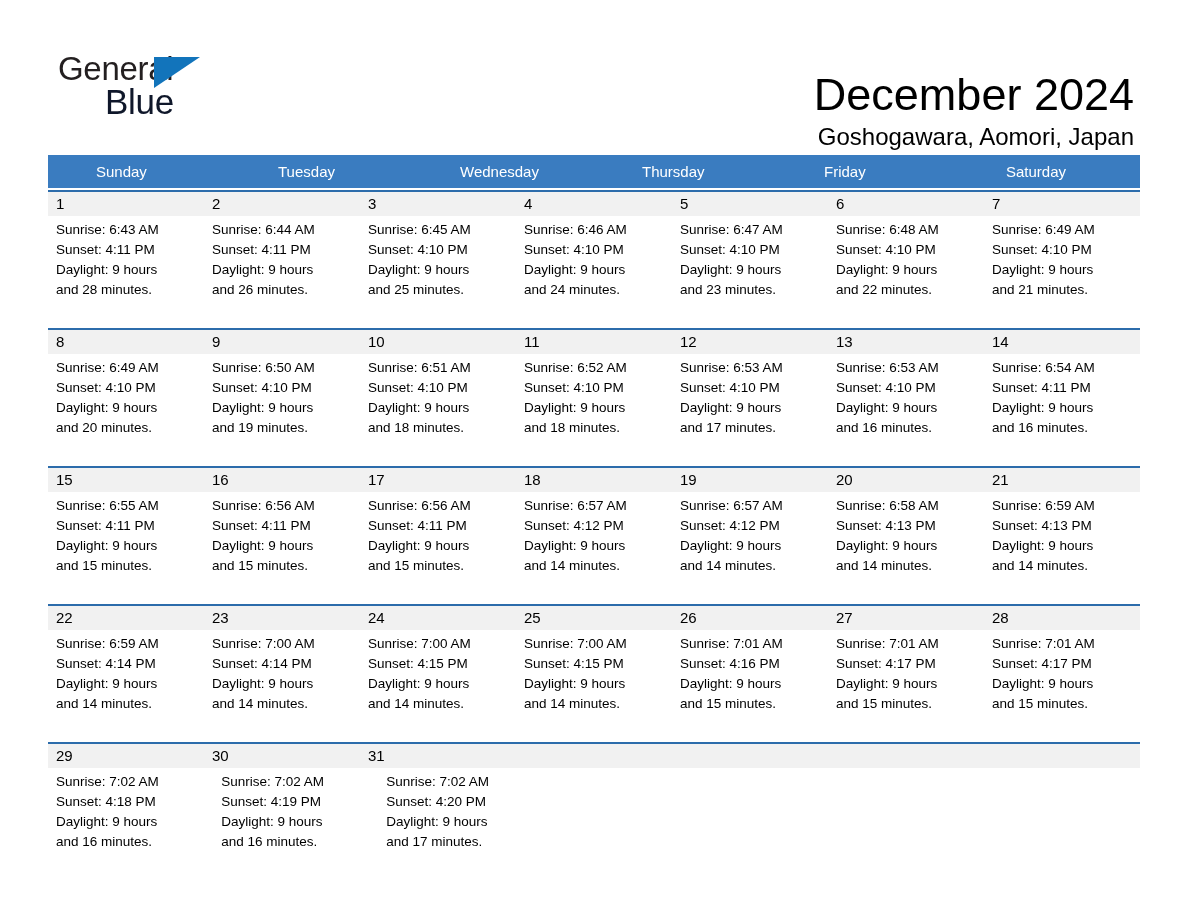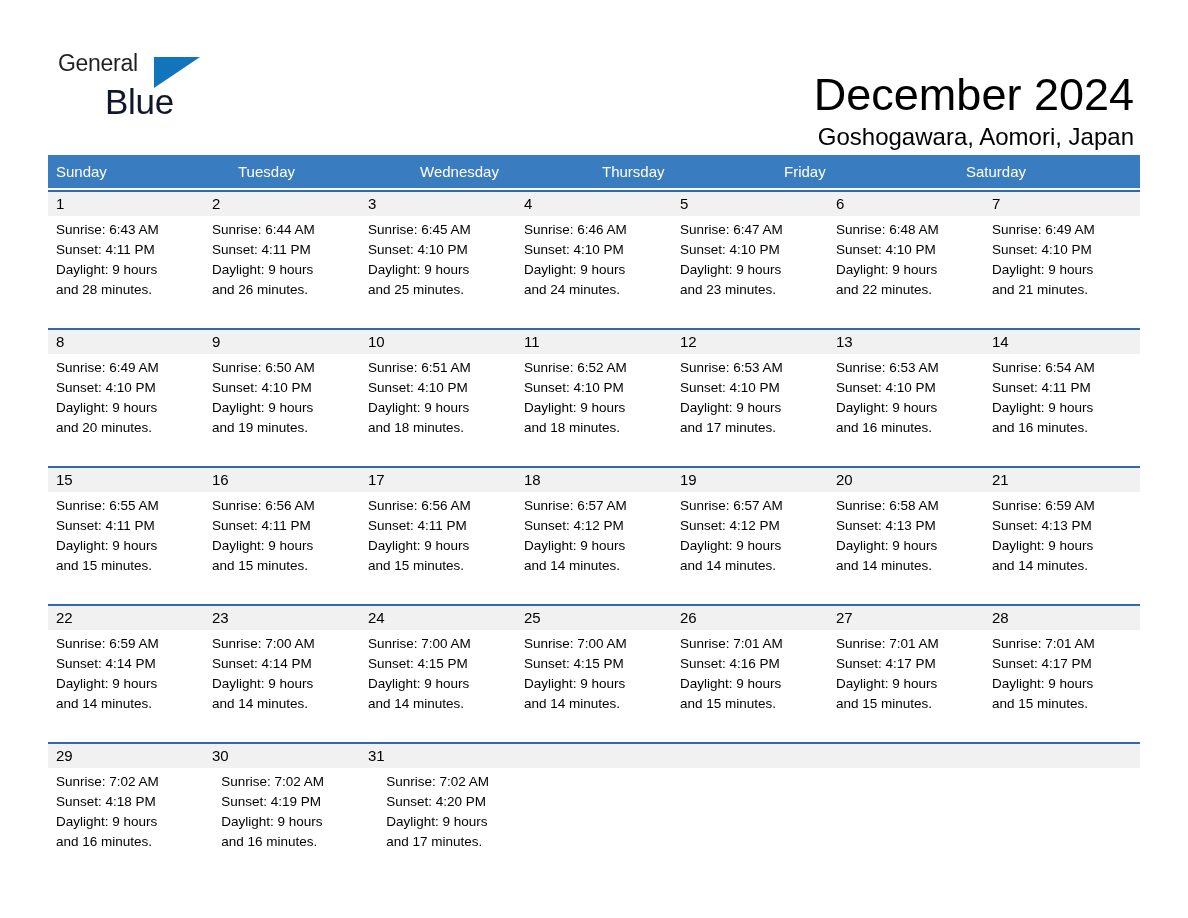--- a/index.html
+++ b/index.html
@@ -33,21 +33,21 @@
     position: absolute;
     left: 58px;
     top: 50px;
     width: 320px;
     height: 75px;
   }
   .logo-general {
     position: absolute;
     left: 0;
     top: 0;
-    font-size: 23px;
+    font-size: 33px;
     letter-spacing: -0.3px;
     color: #231f20;
     font-family: "Liberation Sans", sans-serif;
   }
   .logo-tri {
     position: absolute;
     left: 96px;
     top: 7px;
     width: 0;
     height: 0;
@@ -96,20 +96,21 @@
     background: #3a7cc0;
     height: 33px;
   }
   .weekday {
     flex: 1 1 0;
     color: #ffffff;
     font-size: 15px;
     line-height: 33px;
     padding-left: 8px;
     box-sizing: border-box;
+    margin-left: 40px;
   }
   .week {
     margin-top: 2px;
   }
   .week-top-rule {
     height: 2px;
     background: #2c6cab;
     width: 100%;
   }
   .daynum-row {

